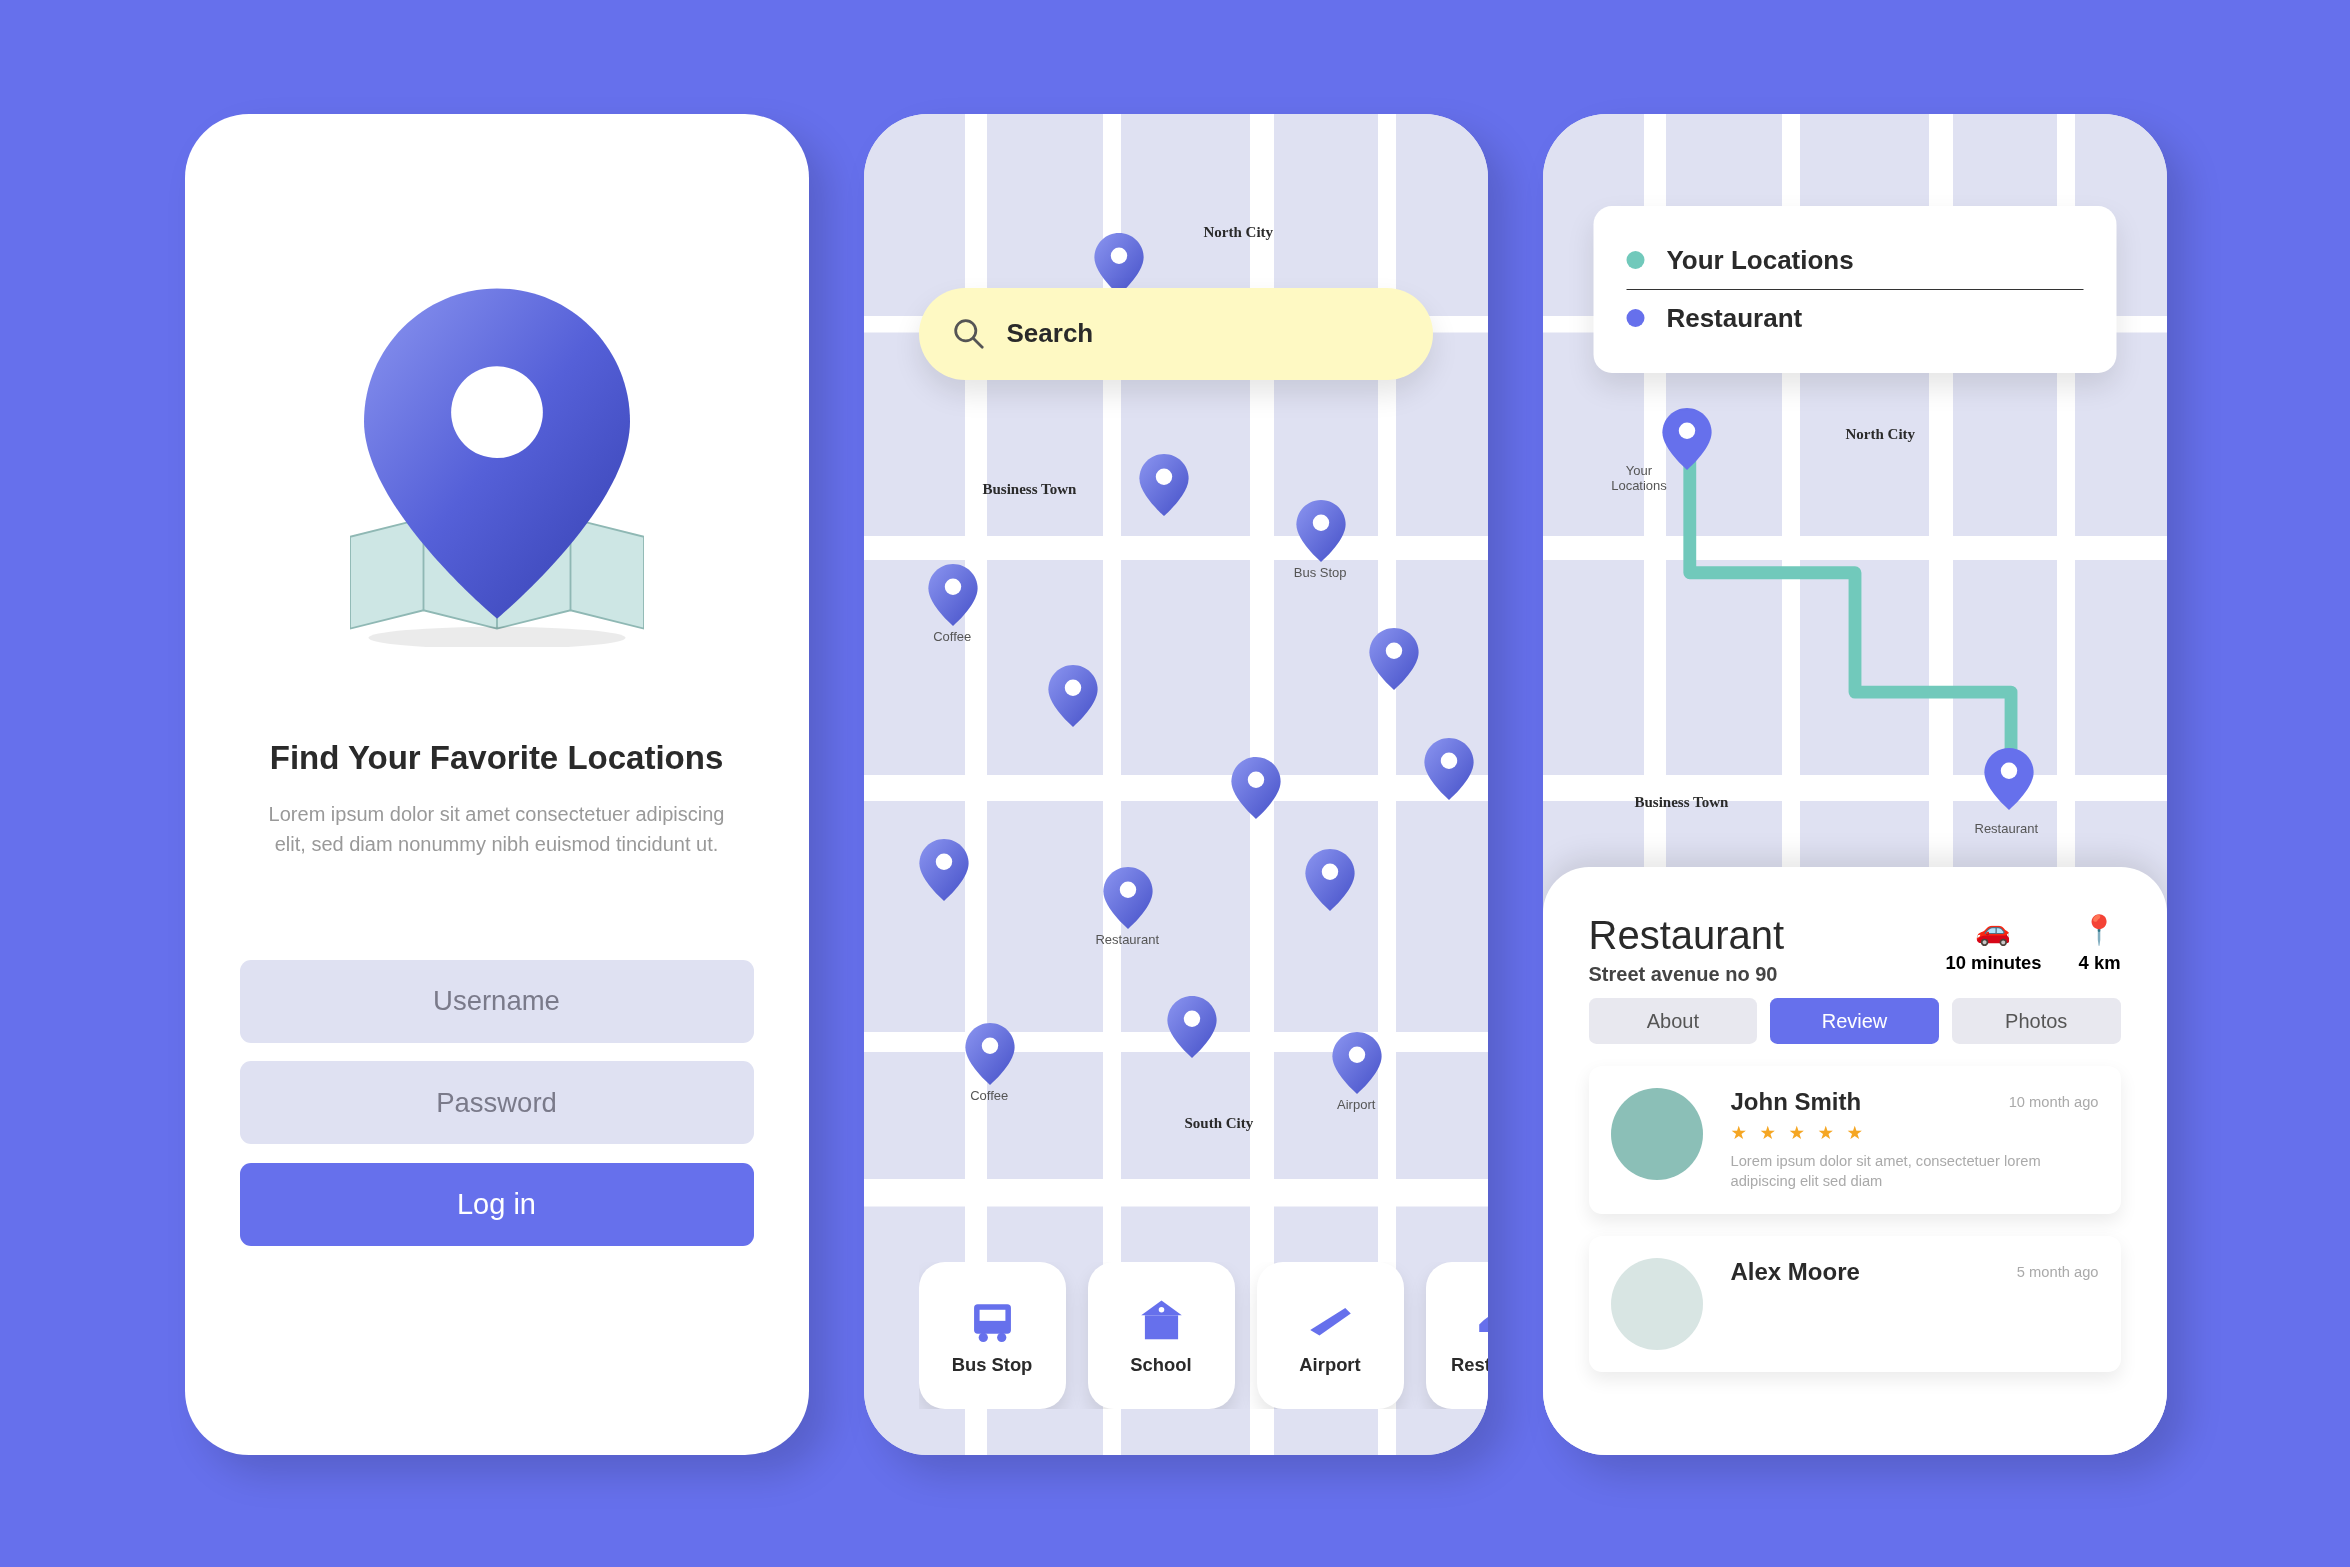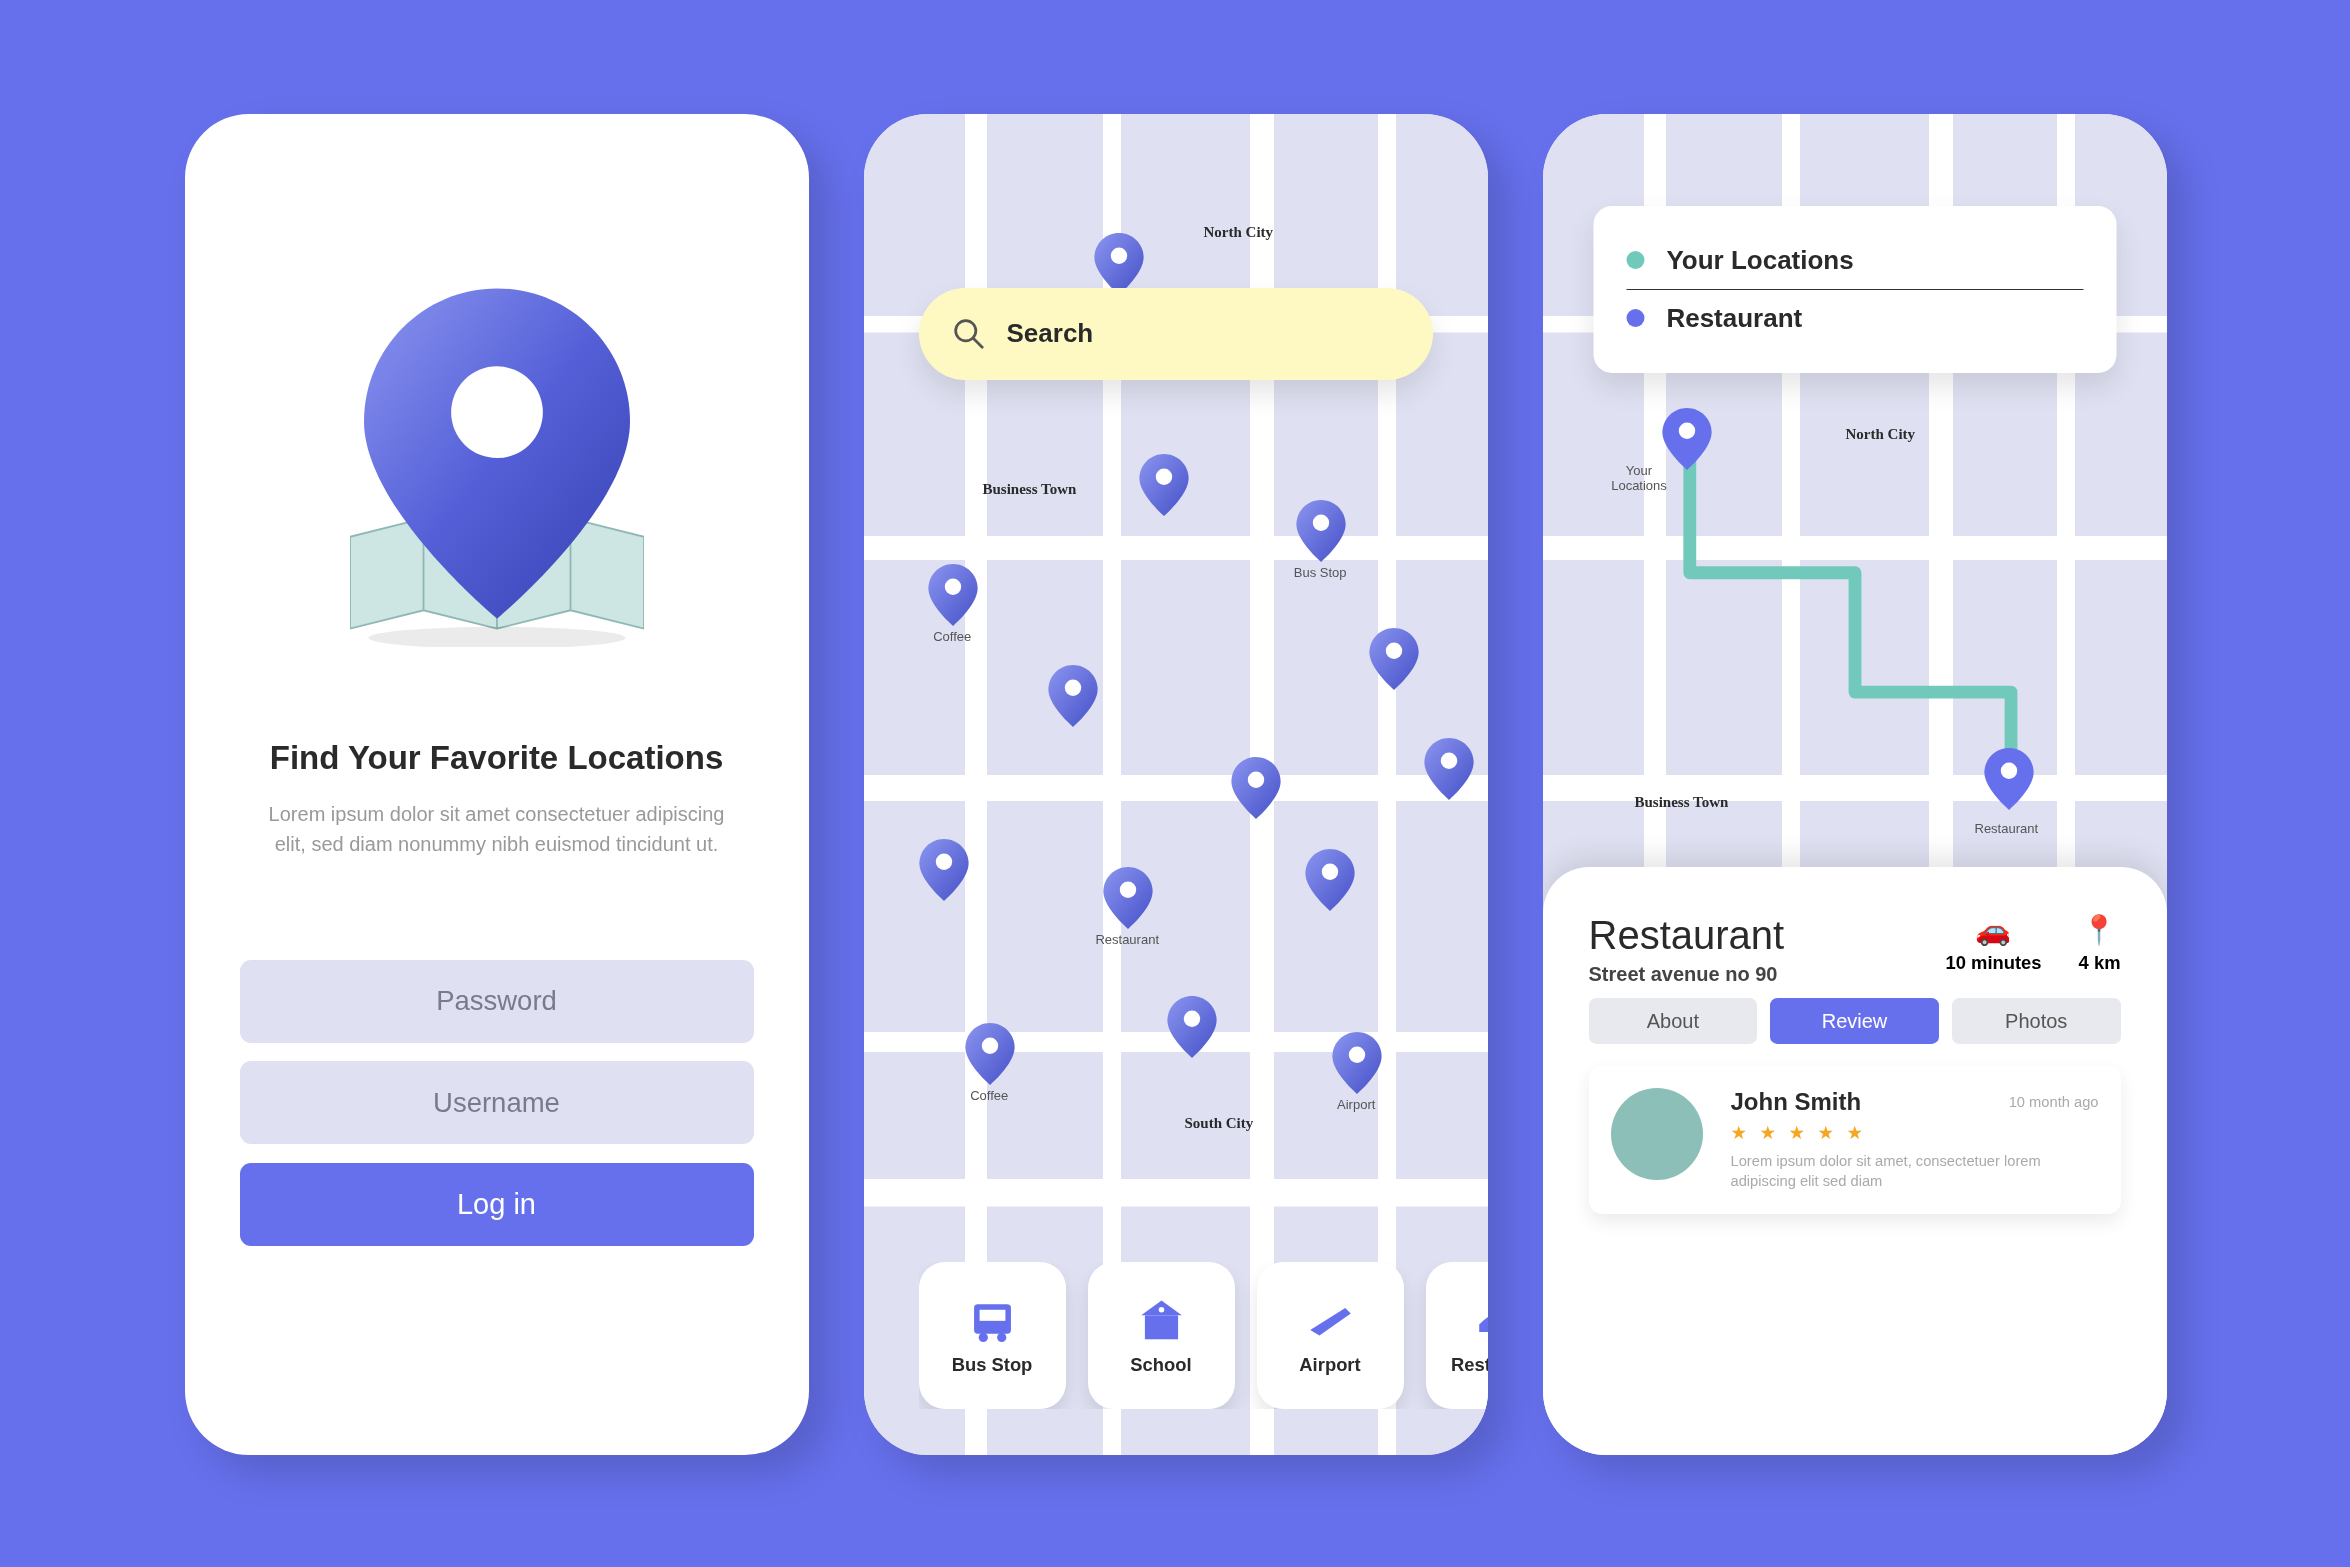--- a/index.html
+++ b/index.html
@@ -150,22 +150,22 @@
           <stop offset="1" stop-color="#3540b0"></stop>
         </linearGradient>
       </defs>
       <path d="M145 0 C65 0 0 65 0 145 C0 240 145 360 145 360 C145 360 290 240 290 145 C290 65 225 0 145 0 Z" fill="url(#pg)"></path>
       <circle cx="145" cy="135" r="50" fill="#fff"></circle>
     </svg>
   </div>
   <h1 class="hero-title">Find Your Favorite Locations</h1>
   <p class="hero-desc">Lorem ipsum dolor sit amet consectetuer adipiscing elit, sed diam nonummy nibh euismod tincidunt ut.</p>
   <div class="inputs-wrap">
+    <div class="input-field">Username</div>
     <div class="input-field">Password</div>
-    <div class="input-field">Username</div>
     <div class="login-btn">Log in</div>
   </div>
 </div>
 
 <div class="phone screen2">
   <div class="map-bg"></div>
   <div class="map-label" style="top:110px;left:340px">North City</div>
   <div class="map-label" style="top:367px;left:119px">Business Town</div>
   <div class="map-label" style="top:1001px;left:321px">South City</div>
   <div id="pins2">
@@ -407,16 +407,27 @@
     <div class="avatar "></div>
     <div class="review-body">
       <div class="review-head">
         <span class="review-name">John Smith</span>
         <span class="review-time">10 month ago</span>
       </div>
       <div class="stars">★ ★ ★ ★ ★</div>
       <div class="review-text">Lorem ipsum dolor sit amet, consectetuer lorem adipiscing elit sed diam</div>
     </div>
         </div>
+        <div class="review">
+    <div class="avatar fade"></div>
+    <div class="review-body">
+      <div class="review-head">
+        <span class="review-name">Alex Moore</span>
+        <span class="review-time">5 month ago</span>
+      </div>
+      <div class="stars"></div>
+      <div class="review-text"></div>
+    </div>
+        </div>
       </div>
   </div>
 </div>
 
 
 </body></html>

